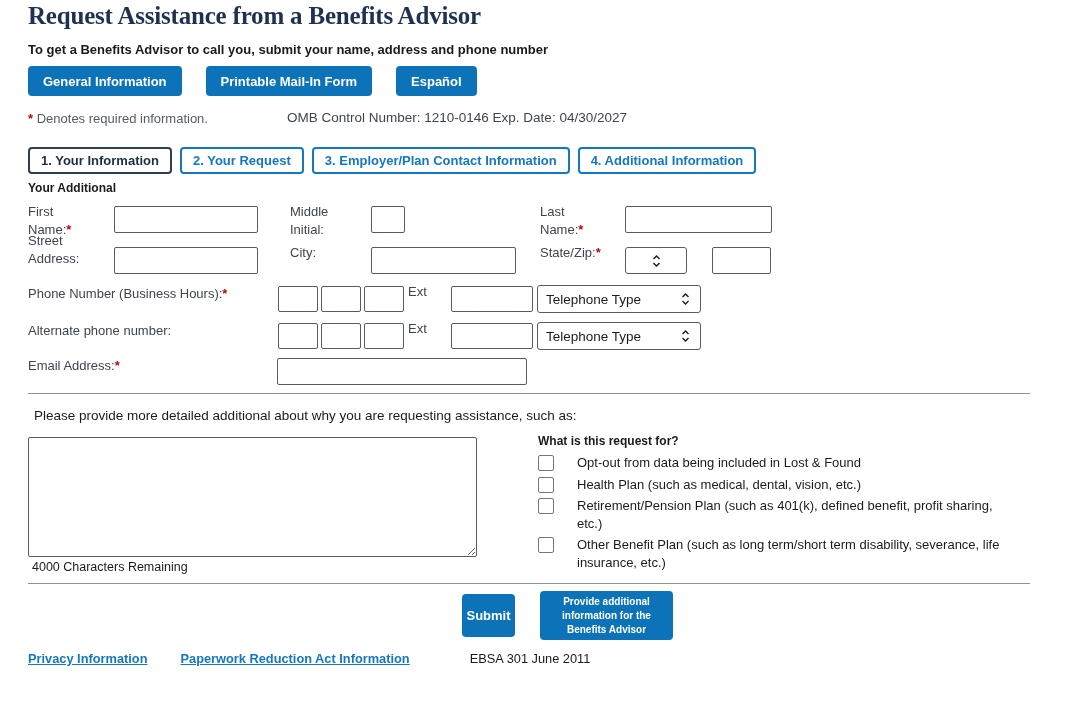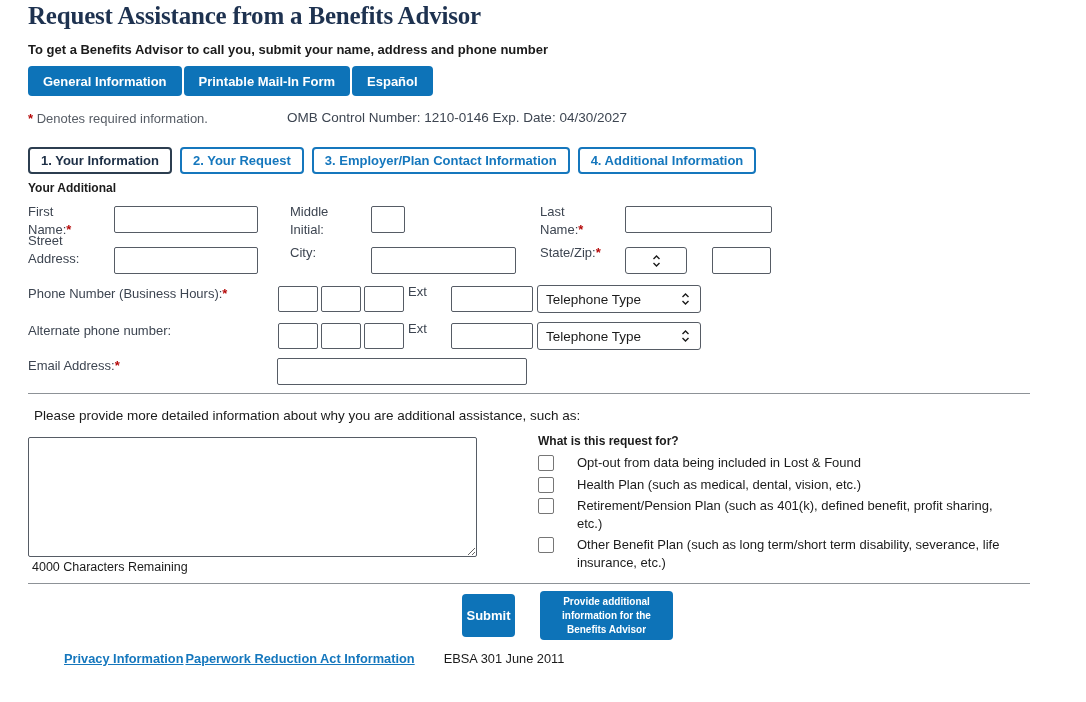--- a/index.html
+++ b/index.html
@@ -4,21 +4,21 @@
 <style>
   * { margin:0; padding:0; box-sizing:border-box; }
   html,body { background:#fff; }
   body { font-family:"Liberation Sans", sans-serif; color:#1b1b1b; }
   #page { position:relative; width:1086px; height:702px; background:#fff; overflow:hidden; }
   .abs { position:absolute; }
 
   .page-title { font-family:"Liberation Serif", serif; font-weight:bold; font-size:25px; color:#1e3250; letter-spacing:-0.2px; }
   .subtitle { font-size:13px; font-weight:bold; color:#1b1b1b; }
 
-  .btn-row { display:flex; gap:2px;border-radius:13px; }
+  .btn-row { display:flex; gap:24px;border-radius:13px; }
   .blue-btn { background:#0d73b8; color:#fff; font-weight:bold; font-size:13px; border:none; border-radius:4px; height:30px; padding:0 15px; display:inline-flex; align-items:center; justify-content:center; cursor:pointer; font-family:inherit; }
 
   .req-star { color:#b50909; font-weight:bold; }
   .req-note { font-size:13px; color:#565c65; }
   .omb { font-size:13.5px; color:#3d4551; }
 
   .tab-row { display:flex; gap:8px; }
   .tab { height:27px; display:inline-flex; align-items:center; padding:0 11px; border:2px solid #1577bd; border-radius:4px; background:#fff; color:#1577bd; font-weight:bold; font-size:13px; cursor:pointer; white-space:nowrap; font-family:inherit; }
   .tab.active { border-color:#2c3e50; color:#1c2e45; }
 
@@ -37,21 +37,21 @@
 
   .cb-col { width:462px; }
   .cb-head { font-size:12px; font-weight:bold; margin-bottom:6px; color:#1b1b1b; }
   .cb-row { display:flex; align-items:flex-start; margin-bottom:4px; }
   .cb-box { width:16px; height:16px; border:1px solid #767676; border-radius:2px; background:#fff; flex:0 0 auto; margin-top:1px; cursor:pointer; }
   .cb-label { margin-left:23px; font-size:13px; line-height:17.5px; color:#1b1b1b; width:430px; }
 
   .submit-btn { position:absolute; background:#0d73b8; color:#fff; font-weight:bold; font-size:13px; border:none; border-radius:4px; cursor:pointer; font-family:inherit; }
   .provide-btn { position:absolute; background:#0d73b8; color:#fff; font-weight:bold; font-size:10px; line-height:14px; border:none; border-radius:4px; cursor:pointer; text-align:center; padding:3px 4px; font-family:inherit; }
 
-  .foot { display:flex; align-items:baseline; gap:2px;margin-left:36px; }
+  .foot { display:flex; align-items:baseline; gap:33px; }
   .foot-link { color:#1577bd; font-weight:bold; font-size:12.8px; text-decoration:underline; cursor:pointer; }
   .foot-id { font-size:12.8px; color:#1b1b1b; margin-left:27px; }
 </style>
 </head>
 <body>
 
 <div id="page">
 
   <h1 class="abs page-title" style="left:28px; top:2px;">Request Assistance from a Benefits Advisor</h1>
   <div class="abs subtitle" style="left:28px; top:42px;">To get a Benefits Advisor to call you, submit your name, address and phone number</div>
@@ -151,21 +151,21 @@
     </span>
   </div>
 
   <div class="abs f-label" style="left:28px; top:357px;">
     <span>Email Address:</span><span class="req-star">*</span>
   </div>
   <input class="t-input" style="left: 277px; top: 358px; width: 250px; height: 27px;" value="">
 
   <div class="divider" style="top:393px;"></div>
 
-  <div class="abs prompt" style="left:34px; top:408px;">Please provide more detailed information about why you are additional assistance, such as:</div>
+  <div class="abs prompt" style="left:34px; top:408px;">Please provide more detailed additional about why you are requesting assistance, such as:</div>
   <textarea class="big" style="left: 28px; top: 437px; width: 449px; height: 120px;" value=""></textarea>
   <div class="abs chars" style="left:32px; top:560px;text-align:right;">4000 Characters Remaining</div>
 
   <div class="abs cb-col" style="left:538px; top:434px;">
     <div class="cb-head">What is this request for?</div>
     <div class="cb-row">
       <span class="cb-box"></span>
       <span class="cb-label">Opt-out from data being included in Lost &amp; Found</span>
     </div>
     <div class="cb-row">

